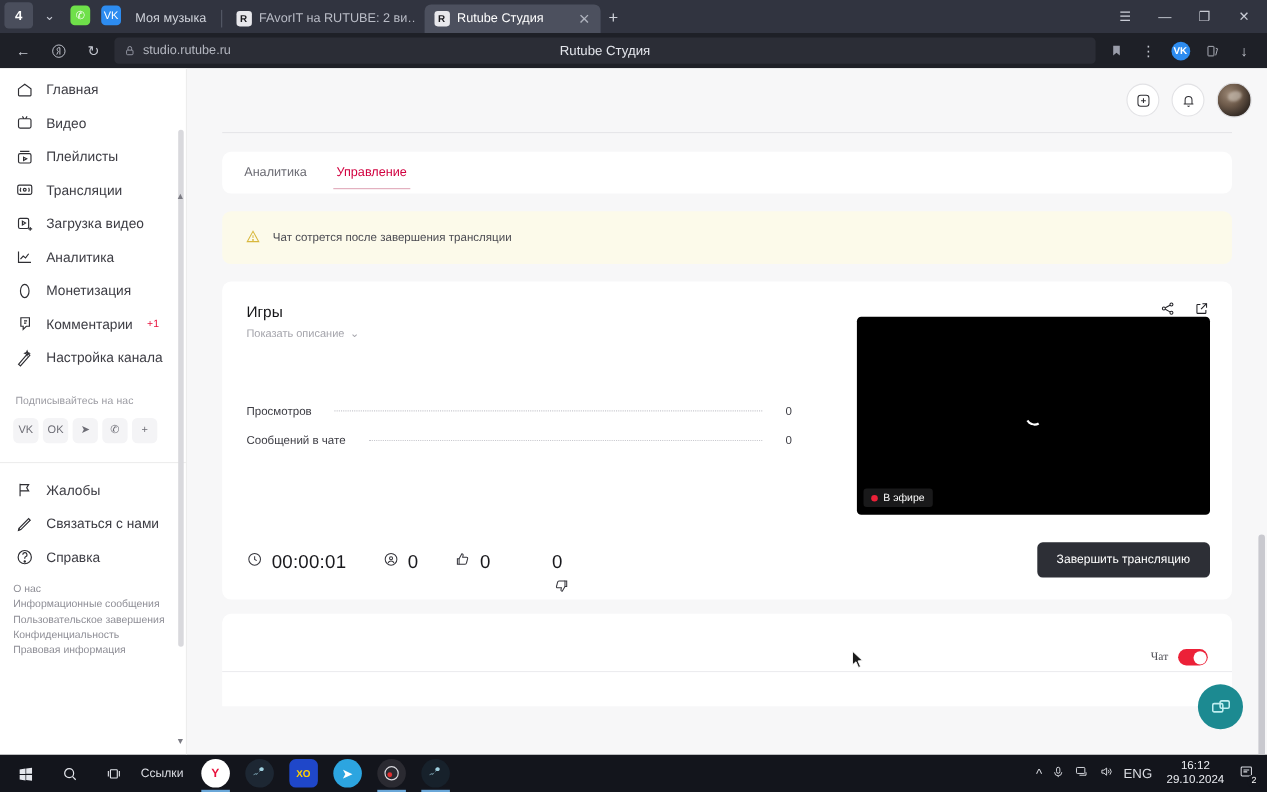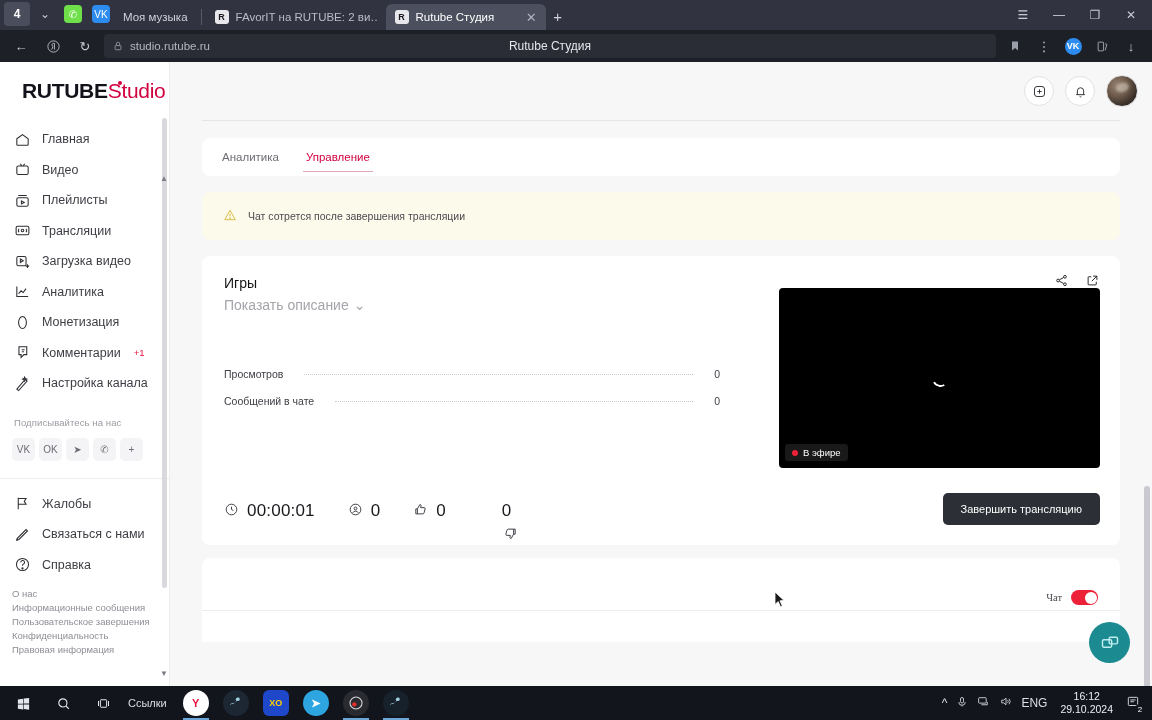--- a/index.html
+++ b/index.html
@@ -177,21 +177,21 @@
     align-items: center; gap: 11px; padding: 0 21px; margin-bottom: 16px;
   }
   .alert .warn-ic { color: #d8b83d; font-size: 13px; flex: 0 0 auto; }
   .alert .txt { font-size: 10.5px; color: #4b4b52; }
 
   .card {
     background: #fff; border-radius: 8px; padding: 19px 22px 16px 22px;
     position: relative; height: 289px; margin-bottom: 13px;
   }
   .card-title { font-size: 14px; color: #151518; }
-  .show-desc { font-size: 14px; color: #a4a4ab; margin-top: 6px; display: flex; align-items: flex-end; gap: 5px; }
+  .show-desc { font-size: 10px; color: #a4a4ab; margin-top: 6px; display: flex; align-items: flex-end; gap: 5px; }
 
   .card-icons { position: absolute; top: 17px; right: 20px; display: flex; gap: 16px; color: #1f1f24; }
 
   .stat-rows { position: absolute; left: 22px; top: 112px; width: 496px; }
   .stat-row {
     display: flex; align-items: baseline; font-size: 10.5px; color: #3e3e45;
     margin-bottom: 15px; gap: 21px;
   }
   .stat-row .lbl { white-space: nowrap; }
   .stat-row .lead { flex: 1; border-bottom: 1px dotted #c8c8ce; transform: translateY(-3px); }
@@ -369,26 +369,20 @@
             <path d="M17 7l3 1-3 11"></path>
         </svg>
       </div>
       <div class="nav-ico">↓</div>
     </div>
   </div>
 
   <div class="page">
 
     <div class="sidebar">
-      <div class="logo-row">
-        <div class="logo">
-          <span class="ru">RUTUBE</span><span class="st">Studio</span>
-          <span class="dot"></span>
-        </div>
-      </div>
 
       <div class="nav-list">
         <div class="nav-item">
           <span class="ic">
             <svg width="17" height="17" viewBox="0 0 24 24" fill="none" stroke="#2e2e33" stroke-width="1.5">
                 <path d="M4 11l8-6 8 6v8a1 1 0 0 1-1 1H5a1 1 0 0 1-1-1z"></path>
               </svg>
           </span>
           <span>Главная</span>
         </div>

